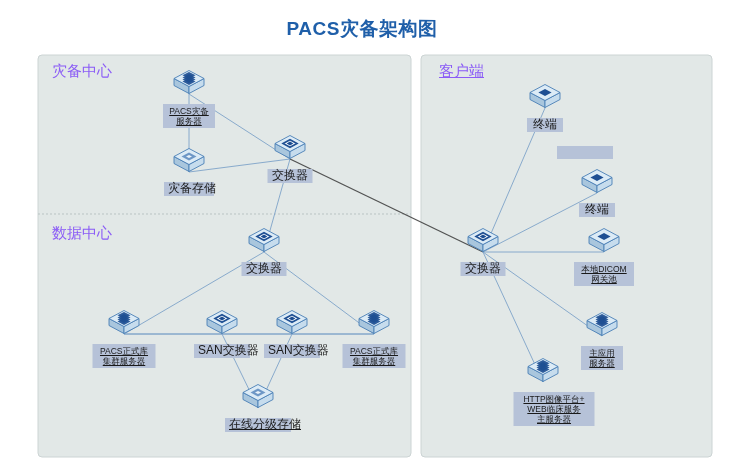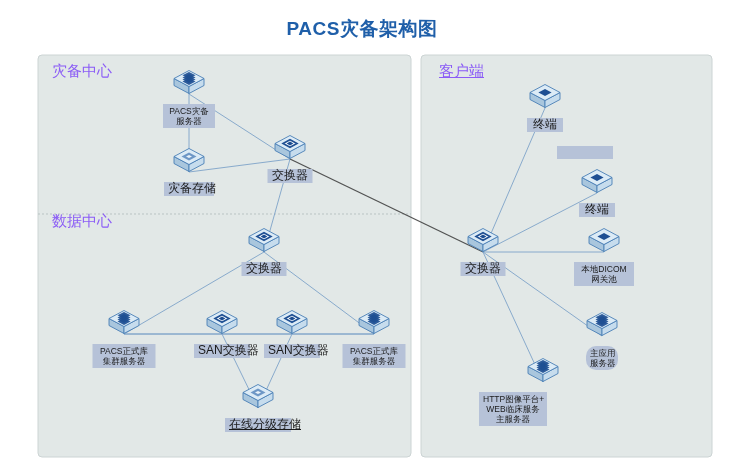--- a/index.html
+++ b/index.html
@@ -29,21 +29,21 @@
     background:#b6c2d8;
     color:#1a1a1a;
     font-size:12px;
     line-height:9.5px;
     text-align:center;
     padding:2px 4px;
     white-space:pre;
     transform:translateX(-50%);
     box-sizing:border-box;
   }
-  .node-label.big{font-size:8.5px;line-height:10px;}
+  .node-label.big{font-size:8.5px;line-height:10px;text-decoration:underline;}
   .empty-label{
     position:absolute;
     background:#b6c2d8;
     transform:translateX(-50%);
   }
 </style>
 </head>
 <body>
 
 <div id="stage">
@@ -229,22 +229,22 @@
     <div class="node-label" style="left: 222px; top: 344px; width: 56px;">SAN交换器</div>
     <div class="node-label" style="left: 292px; top: 344px; width: 56px;">SAN交换器</div>
     <div class="node-label big" style="left: 374px; top: 344px; width: 63px;">PACS正式库
 集群服务器</div>
     <div class="node-label" style="left: 258px; top: 418px; width: 66px; text-decoration: underline;">在线分级存储</div>
     <div class="node-label" style="left: 545px; top: 118px; width: 36px;">终端</div>
     <div class="node-label" style="left: 597px; top: 203px; width: 36px;">终端</div>
     <div class="node-label" style="left: 483px; top: 262px; width: 45px;">交换器</div>
     <div class="node-label big" style="left: 604px; top: 262px; width: 60px;">本地DICOM
 网关池</div>
-    <div class="node-label big" style="left: 602px; top: 346px; width: 32px; border-radius: 10px;">主应用
+    <div class="node-label big" style="left: 602px; top: 346px; width: 42px;">主应用
 服务器</div>
-    <div class="node-label big" style="left: 513px; top: 392px; width: 68px;">HTTP图像平台+
+    <div class="node-label big" style="left: 554px; top: 392px; width: 81px;">HTTP图像平台+
 WEB临床服务
 主服务器</div>
     <div class="empty-label" style="left: 585px; top: 146px; width: 56px; height: 13px;"></div>
     <div class="panel-title" style="left: 52px; top: 62px;">灾备中心</div>
-    <div class="panel-title" style="left: 52px; top: 212px; text-align: right;">数据中心</div>
+    <div class="panel-title" style="left: 52px; top: 224px; text-align: right;">数据中心</div>
     <div class="panel-title" style="left: 439px; top: 62px; text-decoration: underline;">客户端</div>
   </div>
 
 </body></html>

